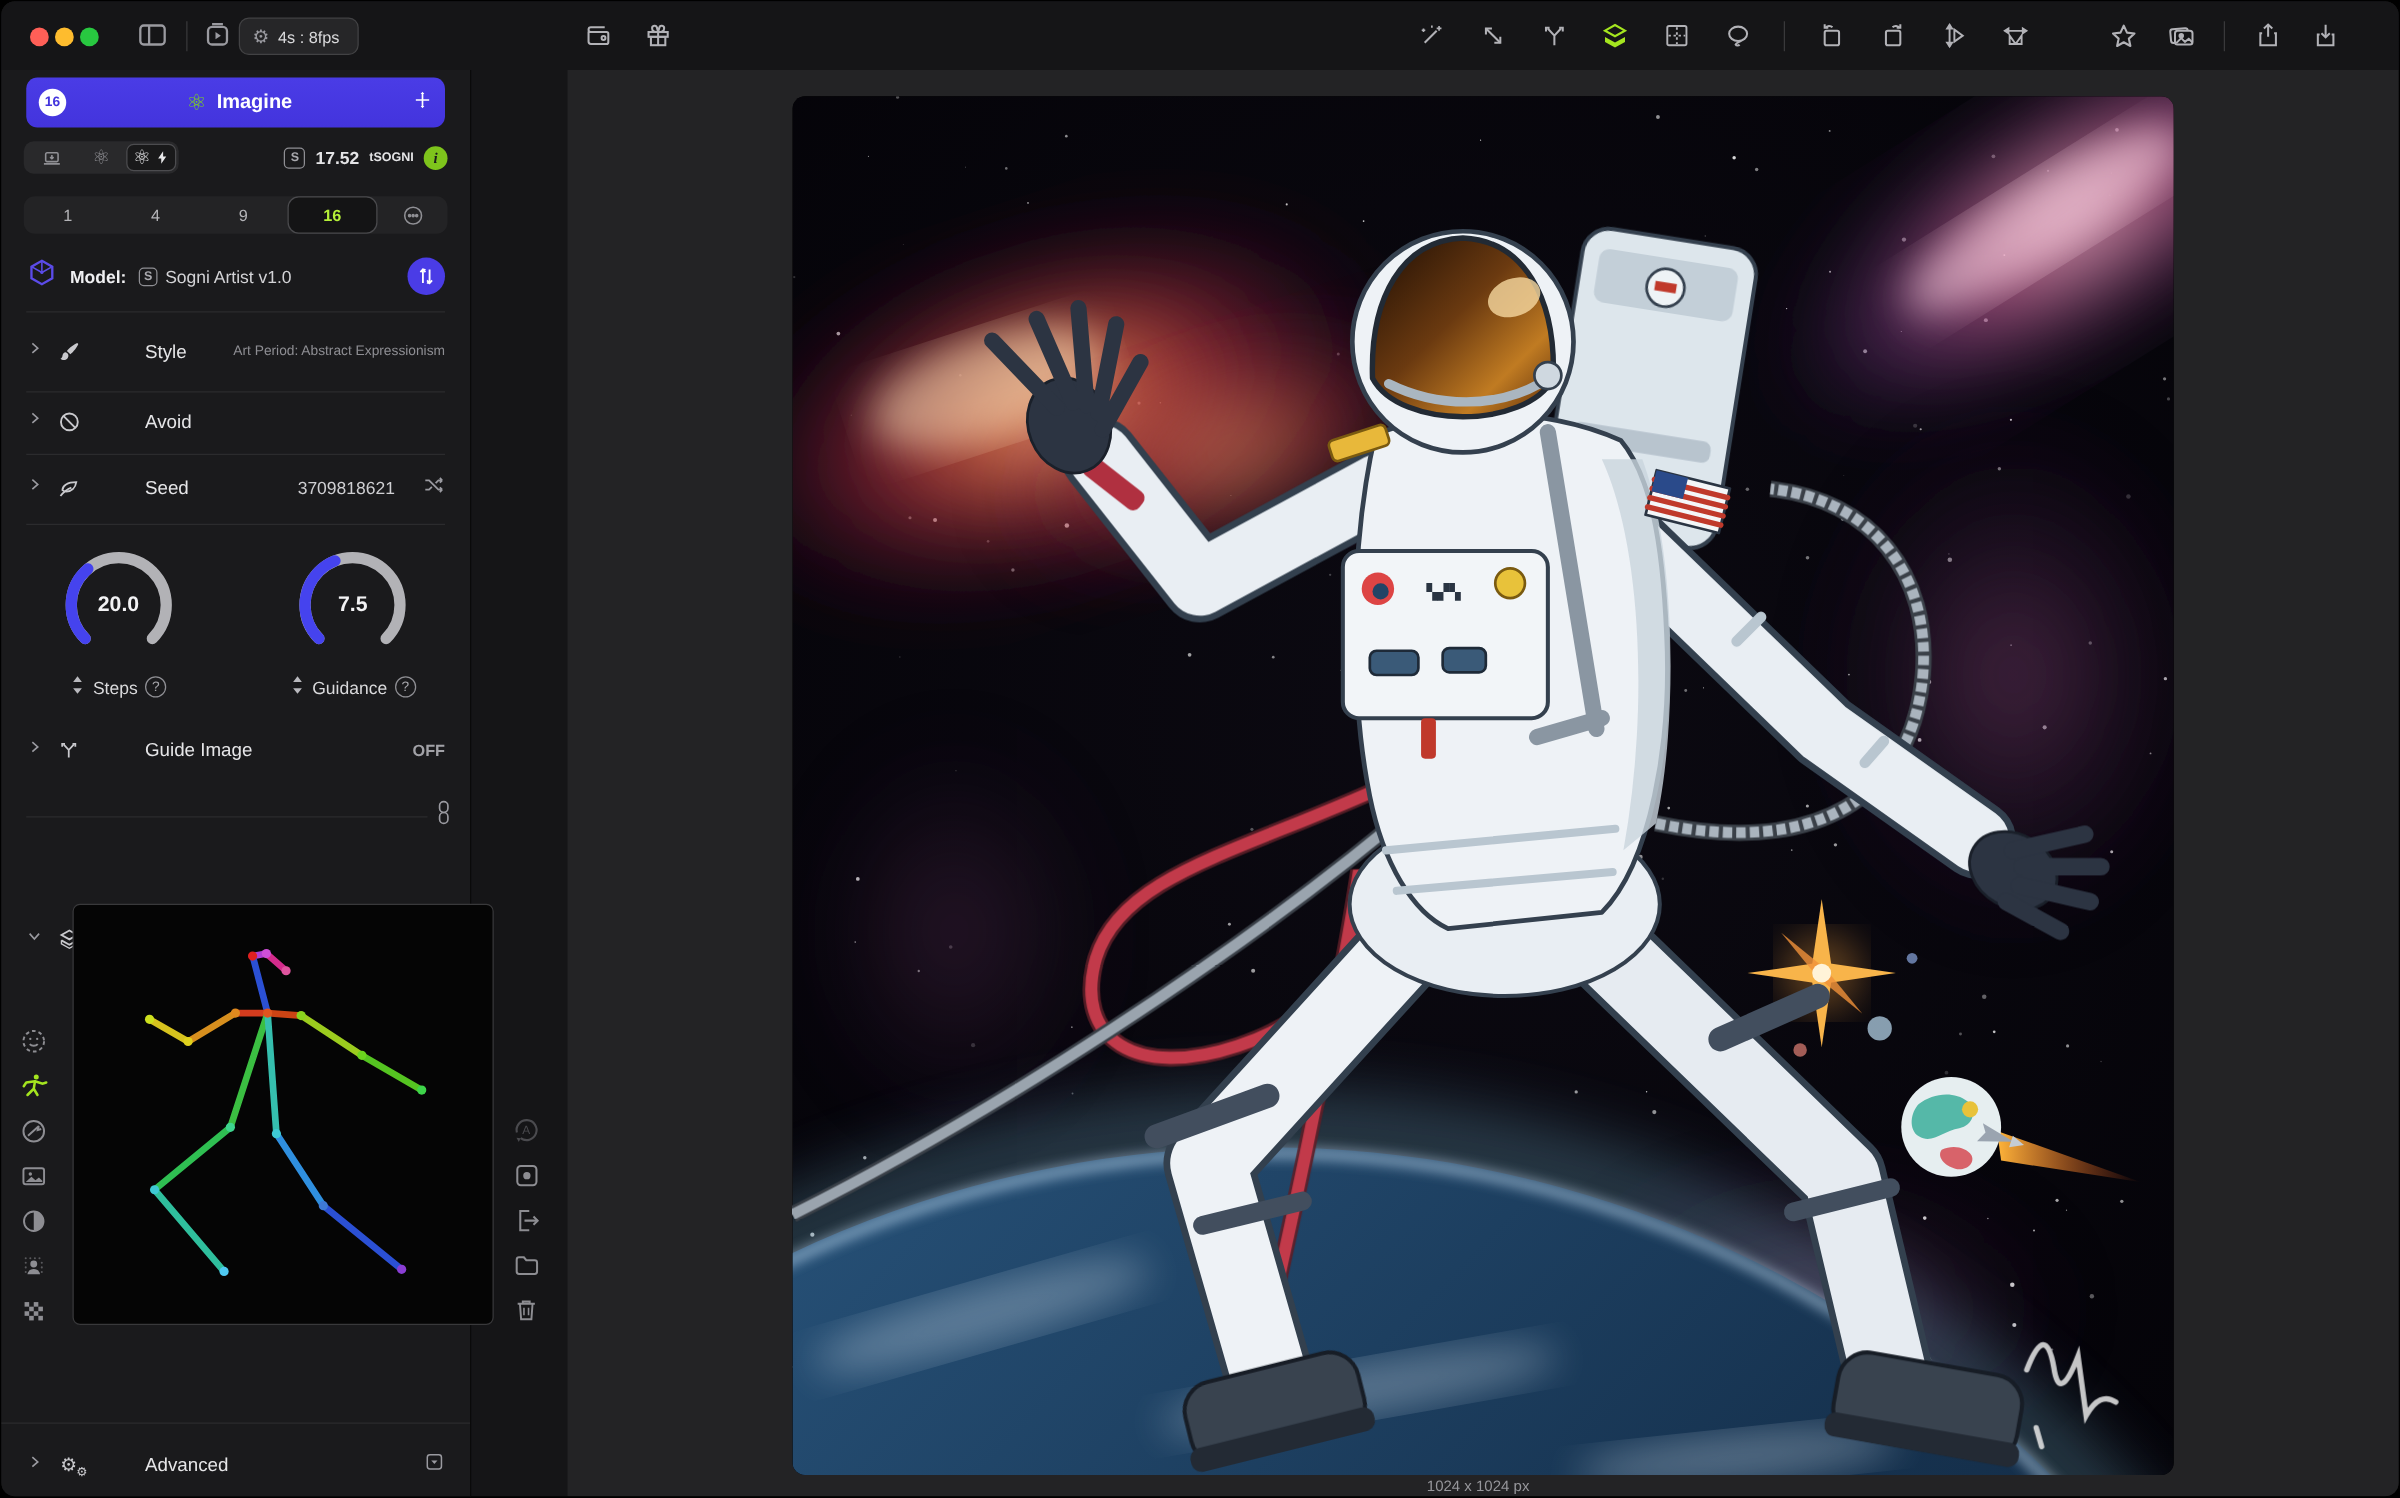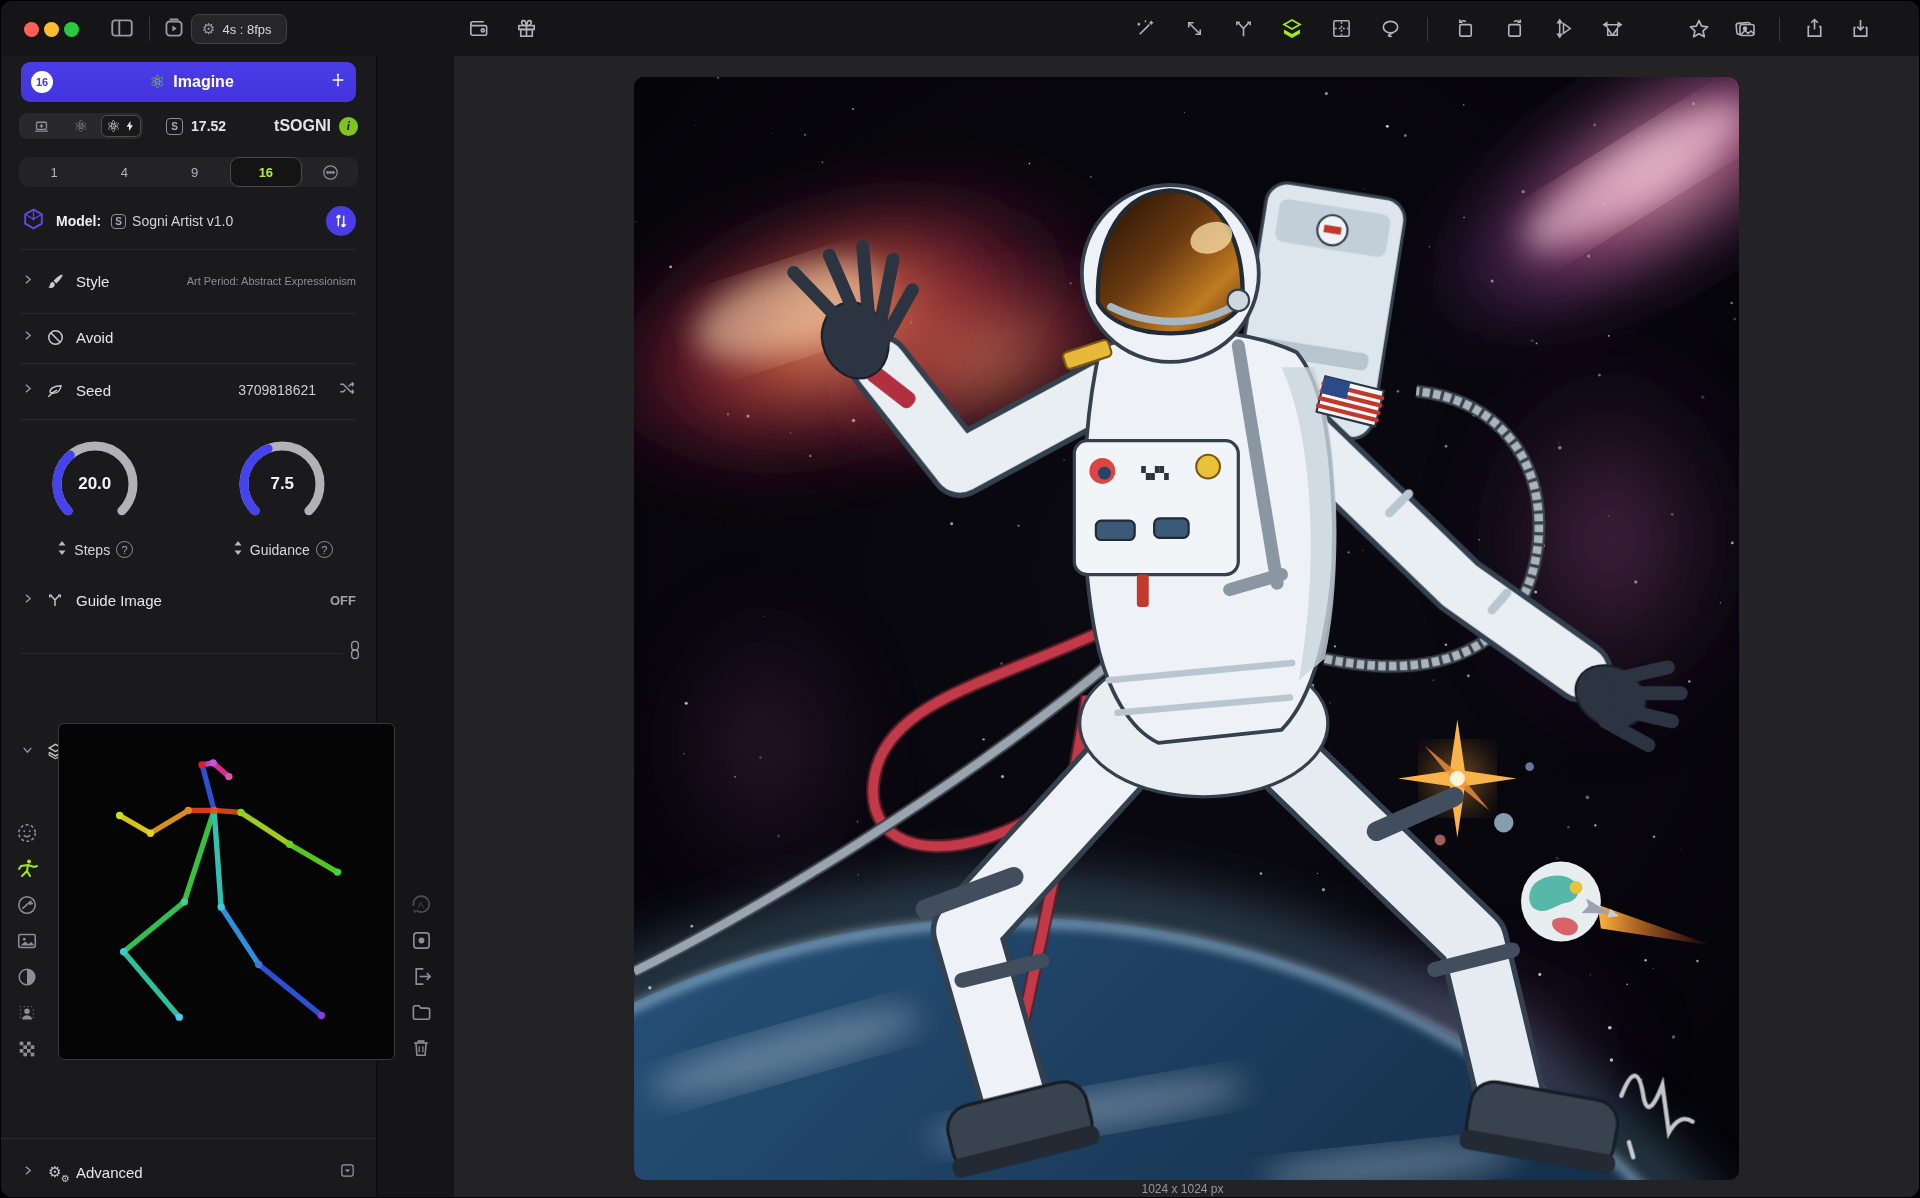--- a/index.html
+++ b/index.html
@@ -33,33 +33,33 @@
   }
   .imagine .badge { width:22px; height:22px; border-radius:50%; background:#fff; color:#4334dd; font-size:11px; font-weight:bold; display:flex; align-items:center; justify-content:center; }
   .imagine .mid { flex:1; display:flex; align-items:center; justify-content:center; gap:8px; color:#fff; font-size:16px; font-weight:bold; }
   .atom { color:#7ed61e; font-size:18px; line-height:1; }
   .modes { position:absolute; left:18px; top:57px; height:26px; background:#29292b; border-radius:8px; display:flex; align-items:center; padding:2px; }
   .mode { width:40px; height:22px; display:flex; align-items:center; justify-content:center; color:#8f8f94; border-radius:6px; cursor:pointer; gap:3px; }
   .mode.sel { background:#19191a; border:1px solid #4c4c4f; color:#e8e8ea; }
   .balance { position:absolute; right:18px; top:57px; height:26px; display:flex; align-items:center; gap:8px; }
   .sbadge { width:17px; height:17px; border:1.5px solid #8e8e93; border-radius:4px; color:#a9a9ae; font-size:10px; font-weight:bold; display:flex; align-items:center; justify-content:center; }
   .balval { color:#e4e4e6; font-size:14px; font-weight:bold; }
-  .balcur { color:#e4e4e6; font-size:16px; font-weight:bold;margin-left:40px; }
+  .balcur { color:#e4e4e6; font-size:10px; font-weight:bold; }
   .infoc { width:19px; height:19px; border-radius:50%; background:#7ec41c; color:#1a1a1c; font-size:12px; font-weight:bold; display:flex; align-items:center; justify-content:center; cursor:pointer; font-family:"Liberation Serif",serif; font-style:italic; }
   .batch { position:absolute; left:18px; right:18px; top:101px; height:30px; background:#232325; border-radius:9px; display:flex; align-items:center; }
   .bopt { flex:1; height:30px; display:flex; align-items:center; justify-content:center; color:#b4b4b8; font-size:13px; cursor:pointer; }
   .bopt.sel { background:#141415; border:1px solid #4a4a4d; border-radius:9px; color:#b5ef38; font-weight:bold; height:30px; }
   .bmore { width:56px; display:flex; align-items:center; justify-content:center; color:#8f8f94; cursor:pointer; }
   .modelrow { top:145px; height:40px; gap:10px; }
   .mlabel { color:#f0f0f2; font-size:14px; font-weight:bold; }
   .mname { color:#d3d3d6; font-size:14px; }
   .swapbtn { position:absolute; right:0; width:30px; height:30px; border-radius:50%; background:#4a3ce6; color:#fff; display:flex; align-items:center; justify-content:center; cursor:pointer; }
   .chev { color:#9a9aa0; flex:0 0 auto; }
   .secicon { color:#c9c9cd; width:22px; display:flex; justify-content:center; }
-  .seclabel { color:#e6e6e8; font-size:15px; }
+  .seclabel { color:#e6e6e8; font-size:15px;margin-left:40px; }
   .secvalue { margin-left:auto; color:#8e8e93; font-size:11px; }
   .seedval { margin-left:auto; color:#cfcfd2; font-size:14px; }
   .dials { position:absolute; left:20px; right:20px; top:380px; height:130px; display:flex;gap:40px; }
   .dial { flex:1; display:flex; flex-direction:column; align-items:center; }
   .gauge { position:relative; width:96px; height:96px; }
   .gauge svg { position:absolute; left:0; top:0; }
   .gval { position:absolute; left:0; top:0; width:96px; height:96px; display:flex; align-items:center; justify-content:center; color:#f2f2f4; font-size:17px; font-weight:bold; }
   .dlbl { margin-top:8px; display:flex; align-items:center; gap:6px; color:#d9d9db; font-size:14px; }
   .qm { width:17px; height:17px; border-radius:50%; border:1.4px solid #8e8e93; color:#a5a5aa; font-size:11px; display:flex; align-items:center; justify-content:center; cursor:pointer; }
   .stepper { color:#b9b9be; }

